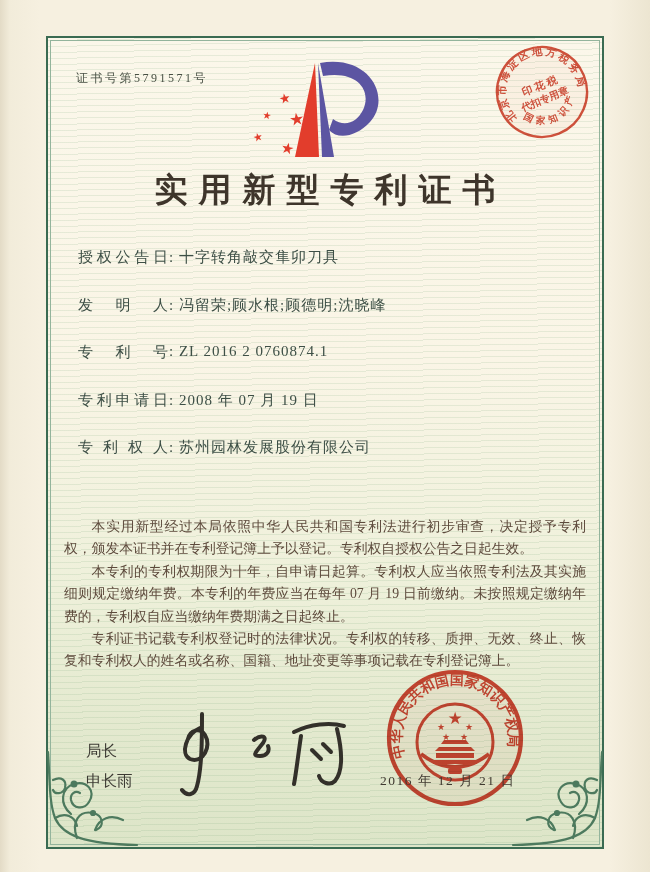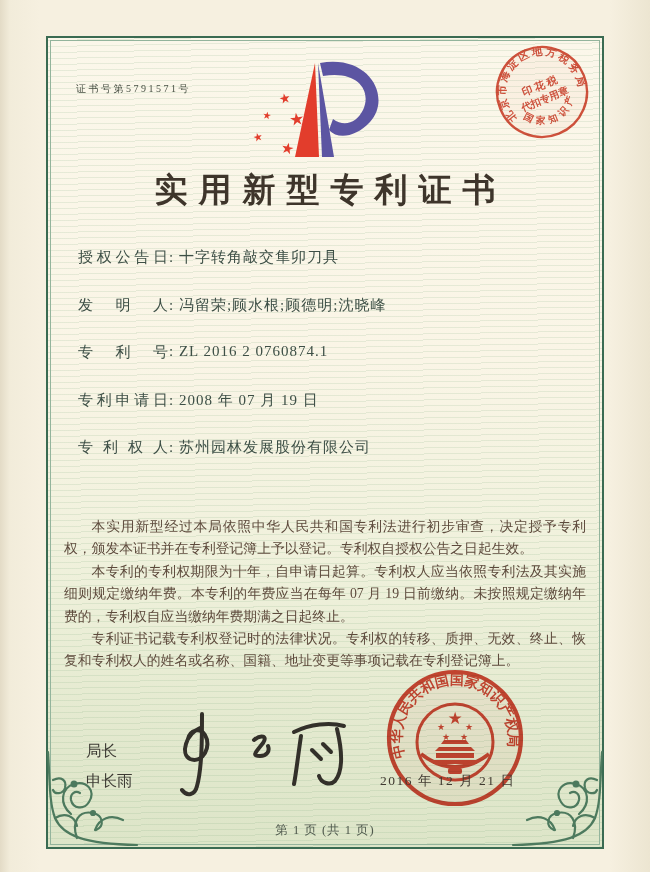--- a/index.html
+++ b/index.html
@@ -13,21 +13,21 @@
     border:2px solid #3a6b52;
     background:
       repeating-linear-gradient(179deg,
         rgba(120,168,122,0) 0 2px, rgba(120,168,122,0.16) 2px 3px, rgba(120,168,122,0) 3px 6px),
       linear-gradient(180deg,#fbf7ea 0%,#faf5e6 40%,#eef0da 68%,#e2e8cd 88%,#dde5c8 100%);
   }
   .page::before{
     content:"";position:absolute;inset:2px;border:1px solid #93b49c;pointer-events:none;
   }
   .cert-no{
-    position:absolute;left:28px;top:44px;font-size:10px;letter-spacing:2.5px;color:#474f43;
+    position:absolute;left:28px;top:32px;font-size:12px;letter-spacing:2.5px;color:#474f43;
   }
   .logo{position:absolute;left:202px;top:18px;width:156px;height:110px;}
   .title{
     position:absolute;left:0;top:130px;width:100%;text-align:center;
     font-size:33px;font-weight:bold;color:#3e352b;letter-spacing:11px;text-indent:11px;
   }
   .tax-stamp{
     position:absolute;left:442px;top:2px;width:104px;height:104px;
     transform:rotate(-22deg);opacity:.92;mix-blend-mode:multiply;
   }
@@ -167,21 +167,20 @@
       <path d="M-14,6 h28 l-3,-4 h-22 Z"></path>
       <path d="M-20,13 h40 l-4,-4 h-32 Z"></path>
       <rect x="-19" y="15" width="38" height="5"></rect>
       <rect x="-22" y="22" width="44" height="4"></rect>
       <path d="M-34,16 Q0,42 34,16" fill="none" stroke="#d13b2a" stroke-width="4"></path>
       <rect x="-7" y="30" width="14" height="6" rx="2"></rect>
     </g>
   </svg>
   <div class="seal-date">2016 年 12 月 21 日</div>
 
-  <div class="footer">第 1 页 (共 1 页)</div>
 
   <svg class="ornament bl" viewBox="0 0 100 102">
     <g fill="none" stroke="#4d7a5e" stroke-width="2.2" stroke-linecap="round">
       <path d="M7,2 C9,30 8,52 14,68 C22,86 44,94 96,95"></path>
       <path d="M30,64 C18,54 20,38 33,34 C46,30 55,41 48,52 C43,60 32,59 30,50 C29,44 34,40 39,43"></path>
       <path d="M36,88 C30,72 38,60 52,63 C62,65 64,76 55,80"></path>
       <path d="M54,80 C58,68 70,64 82,70"></path>
       <path d="M12,30 C20,26 26,30 24,38 C22,44 14,45 12,40"></path>
       <path d="M14,68 C24,62 34,66 36,76"></path>
       <circle cx="33" cy="34" r="2.4" fill="#4d7a5e"></circle>

